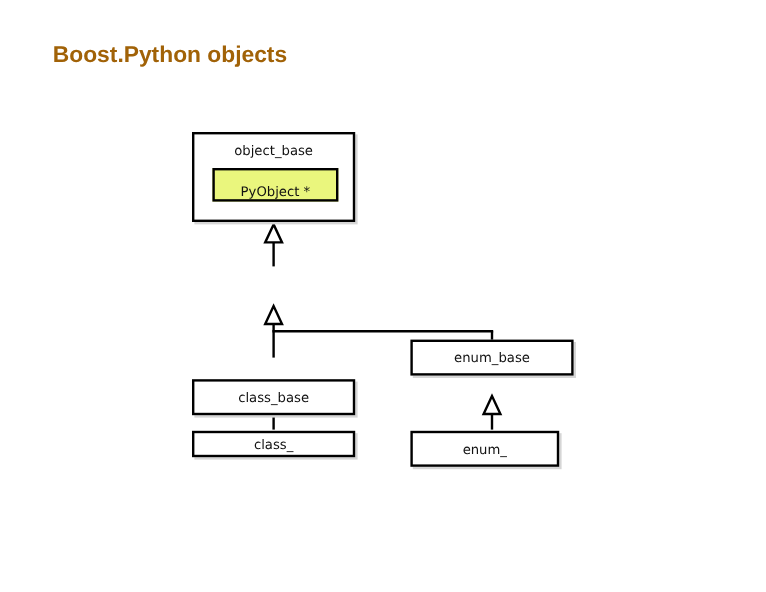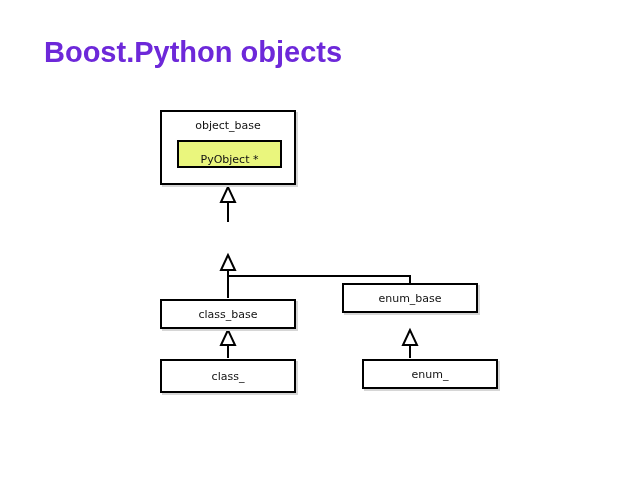--- a/index.html
+++ b/index.html
@@ -13,23 +13,23 @@
     height: 493px;
     background: #ffffff;
     overflow: hidden;
     font-family: "DejaVu Sans", sans-serif;
   }
   .slide-title {
     position: absolute;
     left: 44px;
     top: 36px;
     font-family: "Liberation Sans", sans-serif;
-    font-size: 29px;
+    font-size: 19px;
     font-weight: 700;
-    color: #6d28d9;
+    color: #a16207;
     letter-spacing: 0px;
     white-space: nowrap;
   }
   .connectors {
     position: absolute;
     left: 0;
     top: 0;
     width: 638px;
     height: 493px;
     pointer-events: none;
@@ -54,24 +54,24 @@
     padding-top: 7px;
   }
   .node-pyobject {
     left: 177px; top: 140px;
     width: 105px; height: 28px;
     background: #eaf67d;
     box-shadow: none;
     align-items: flex-end;
   }
   .node-object     { left: 160px; top: 223px; width: 136px; height: 30px; }
-  .node-class-base { left: 160px; top: 299px; width: 136px; height: 30px; }
+  .node-class-base { left: 160px; top: 316px; width: 136px; height: 30px; }
   .node-enum-base  { left: 342px; top: 283px; width: 136px; height: 30px; }
-  .node-class      { left: 160px; top: 359px; width: 136px; height: 34px; }
-  .node-enum       { left: 342px; top: 359px; width: 136px; height: 30px; margin-left: 20px; }
+  .node-class      { left: 160px; top: 359px; width: 136px; height: 22px; }
+  .node-enum       { left: 342px; top: 359px; width: 124px; height: 30px; }
 </style>
 </head>
 <body>
 
 <div class="slide">
 
   <div class="slide-title">Boost.Python objects</div>
 
   <svg class="connectors" width="638" height="493" viewBox="0 0 638 493">
     <g stroke="#000000" stroke-width="2" fill="none">

